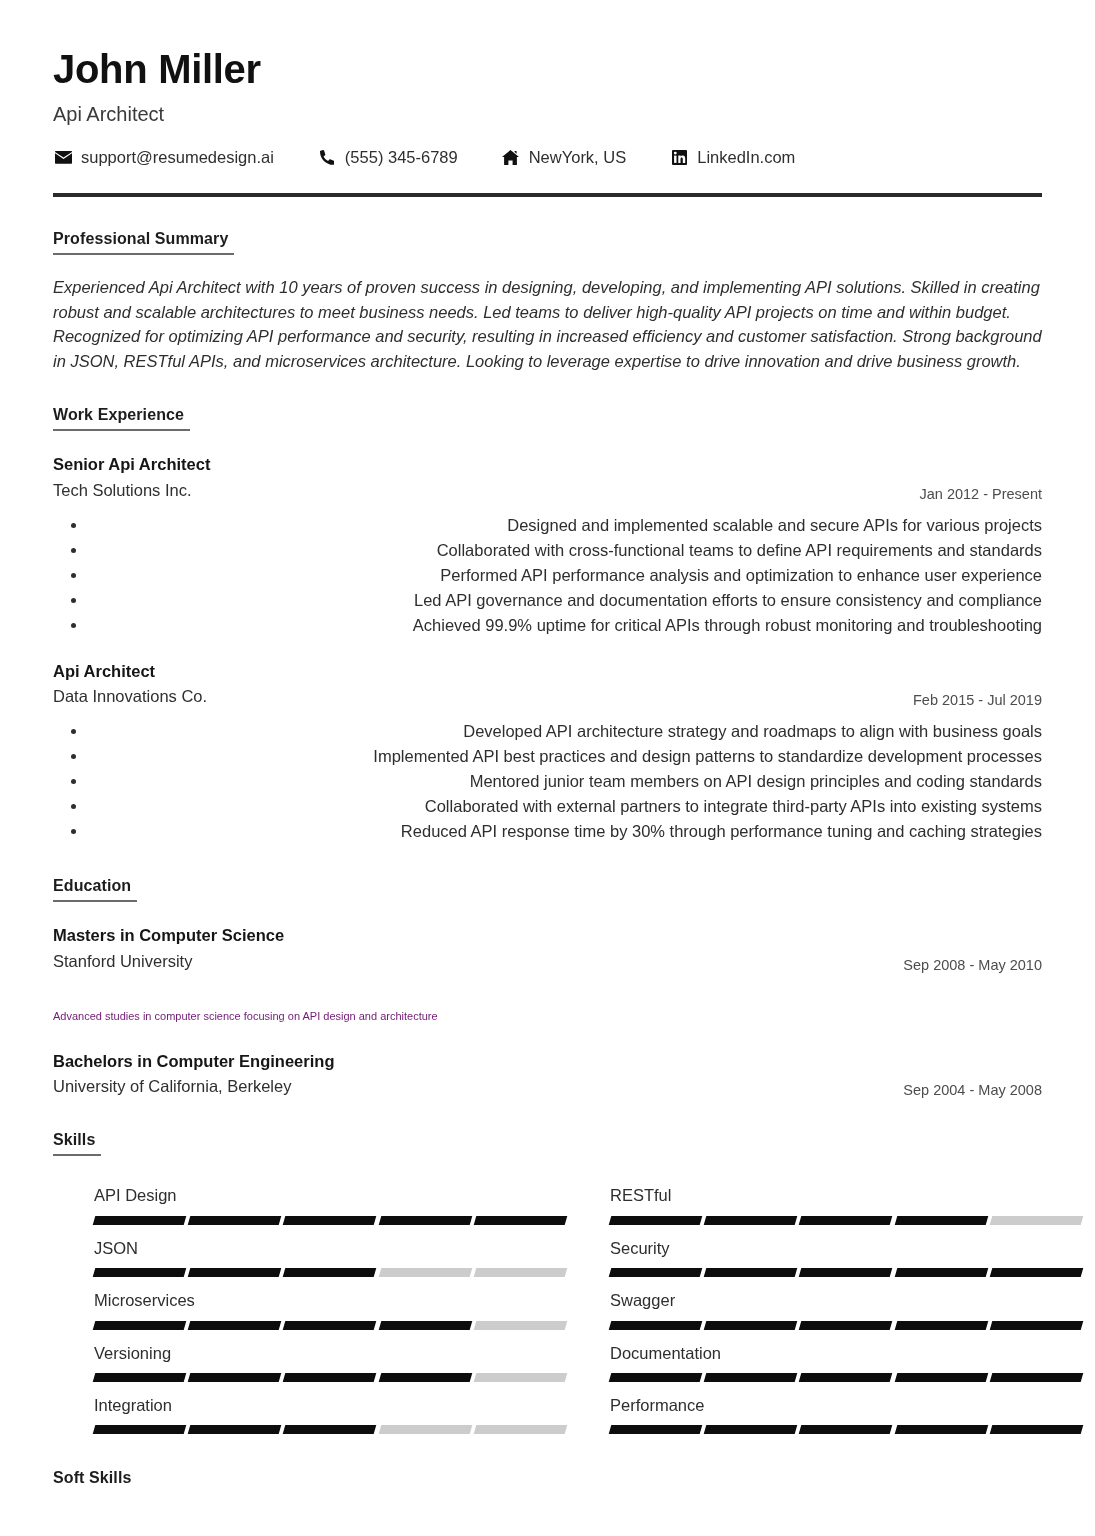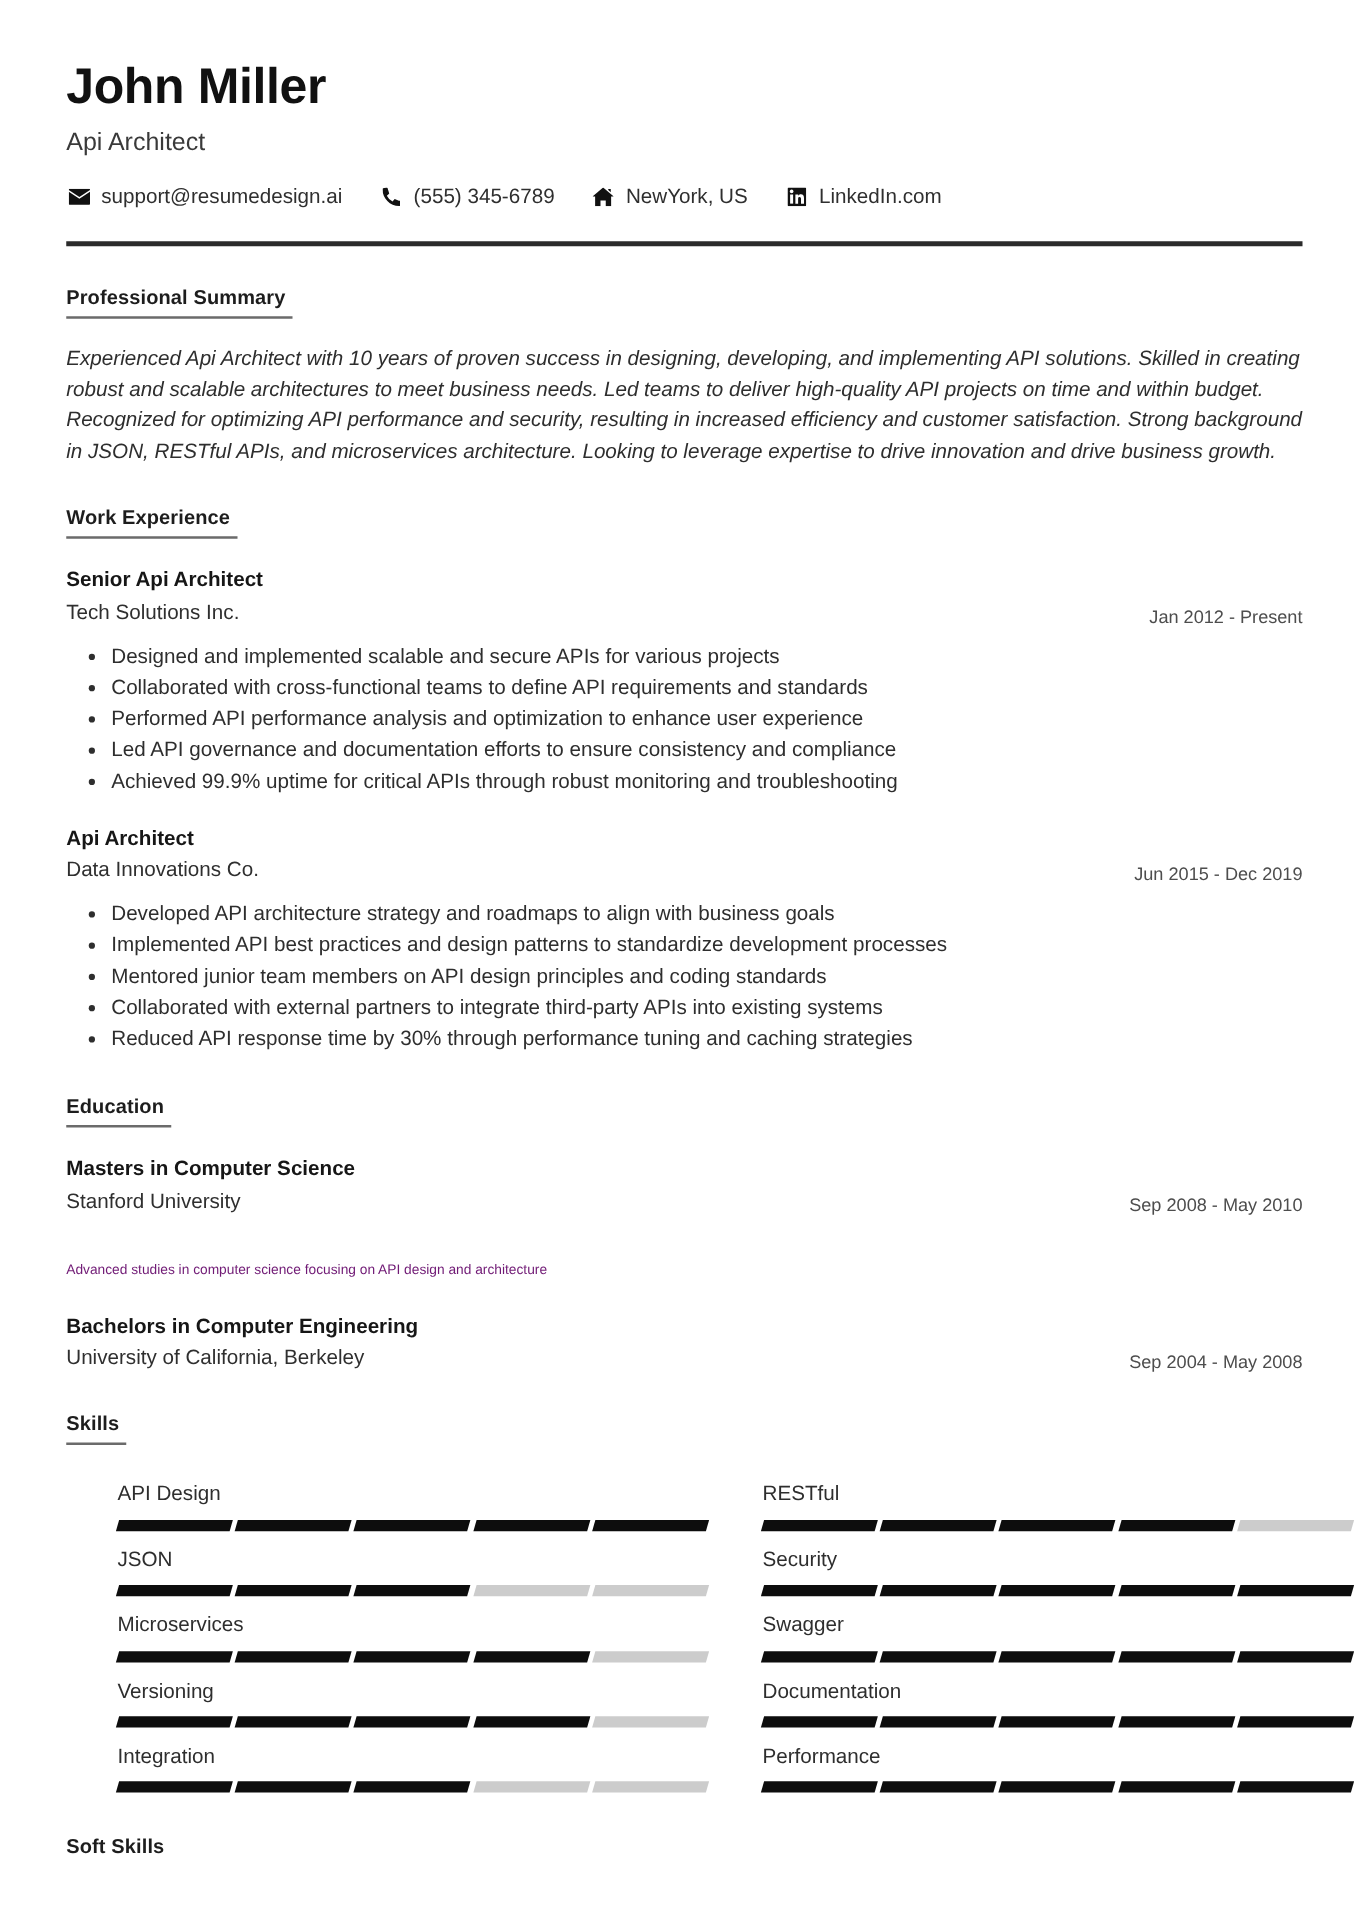--- a/index.html
+++ b/index.html
@@ -37,21 +37,21 @@
     font-weight: normal;
     color: #3a3a3a;
     margin-top: 10px;
     line-height: 1.2;
   }
   .contact-row {
     display: flex;
     align-items: center;
     flex-wrap: wrap;
     margin-top: 22px;
-    gap: 0px;
+    gap: 14px;
   }
   .contact-item {
     display: flex;
     align-items: center;
     font-size: 16.5px;
     color: #2f2f2f;
     margin-right: 29px;
     white-space: nowrap;
   }
   .contact-item:last-child { margin-right: 0; }
@@ -134,20 +134,21 @@
     white-space: nowrap;
     padding-left: 24px;
     padding-top: 2px;
     flex: none;
     text-align: right;
   }
   .bullets {
     margin: 11px 0 0 0;
     padding-left: 36px;
     list-style: none;
+    text-align: right;
   }
   .bullets li {
     position: relative;
     font-size: 16.5px;
     line-height: 25px;
     color: #2e2e2e;
   }
   .bullets li::before {
     content: "";
     position: absolute;
@@ -283,21 +284,21 @@
               <li>Led API governance and documentation efforts to ensure consistency and compliance</li>
               <li>Achieved 99.9% uptime for critical APIs through robust monitoring and troubleshooting</li>
             </ul>
           </div>
           <div class="entry">
             <div class="entry-head">
               <div class="entry-left">
                 <div class="entry-role">Api Architect</div>
                 <div class="entry-org">Data Innovations Co.</div>
               </div>
-              <div class="entry-date">Jun 2015 - Dec 2019</div>
+              <div class="entry-date">Feb 2015 - Jul 2019</div>
             </div>
             <ul class="bullets">
               <li>Developed API architecture strategy and roadmaps to align with business goals</li>
               <li>Implemented API best practices and design patterns to standardize development processes</li>
               <li>Mentored junior team members on API design principles and coding standards</li>
               <li>Collaborated with external partners to integrate third-party APIs into existing systems</li>
               <li>Reduced API response time by 30% through performance tuning and caching strategies</li>
             </ul>
           </div>
         </div>

